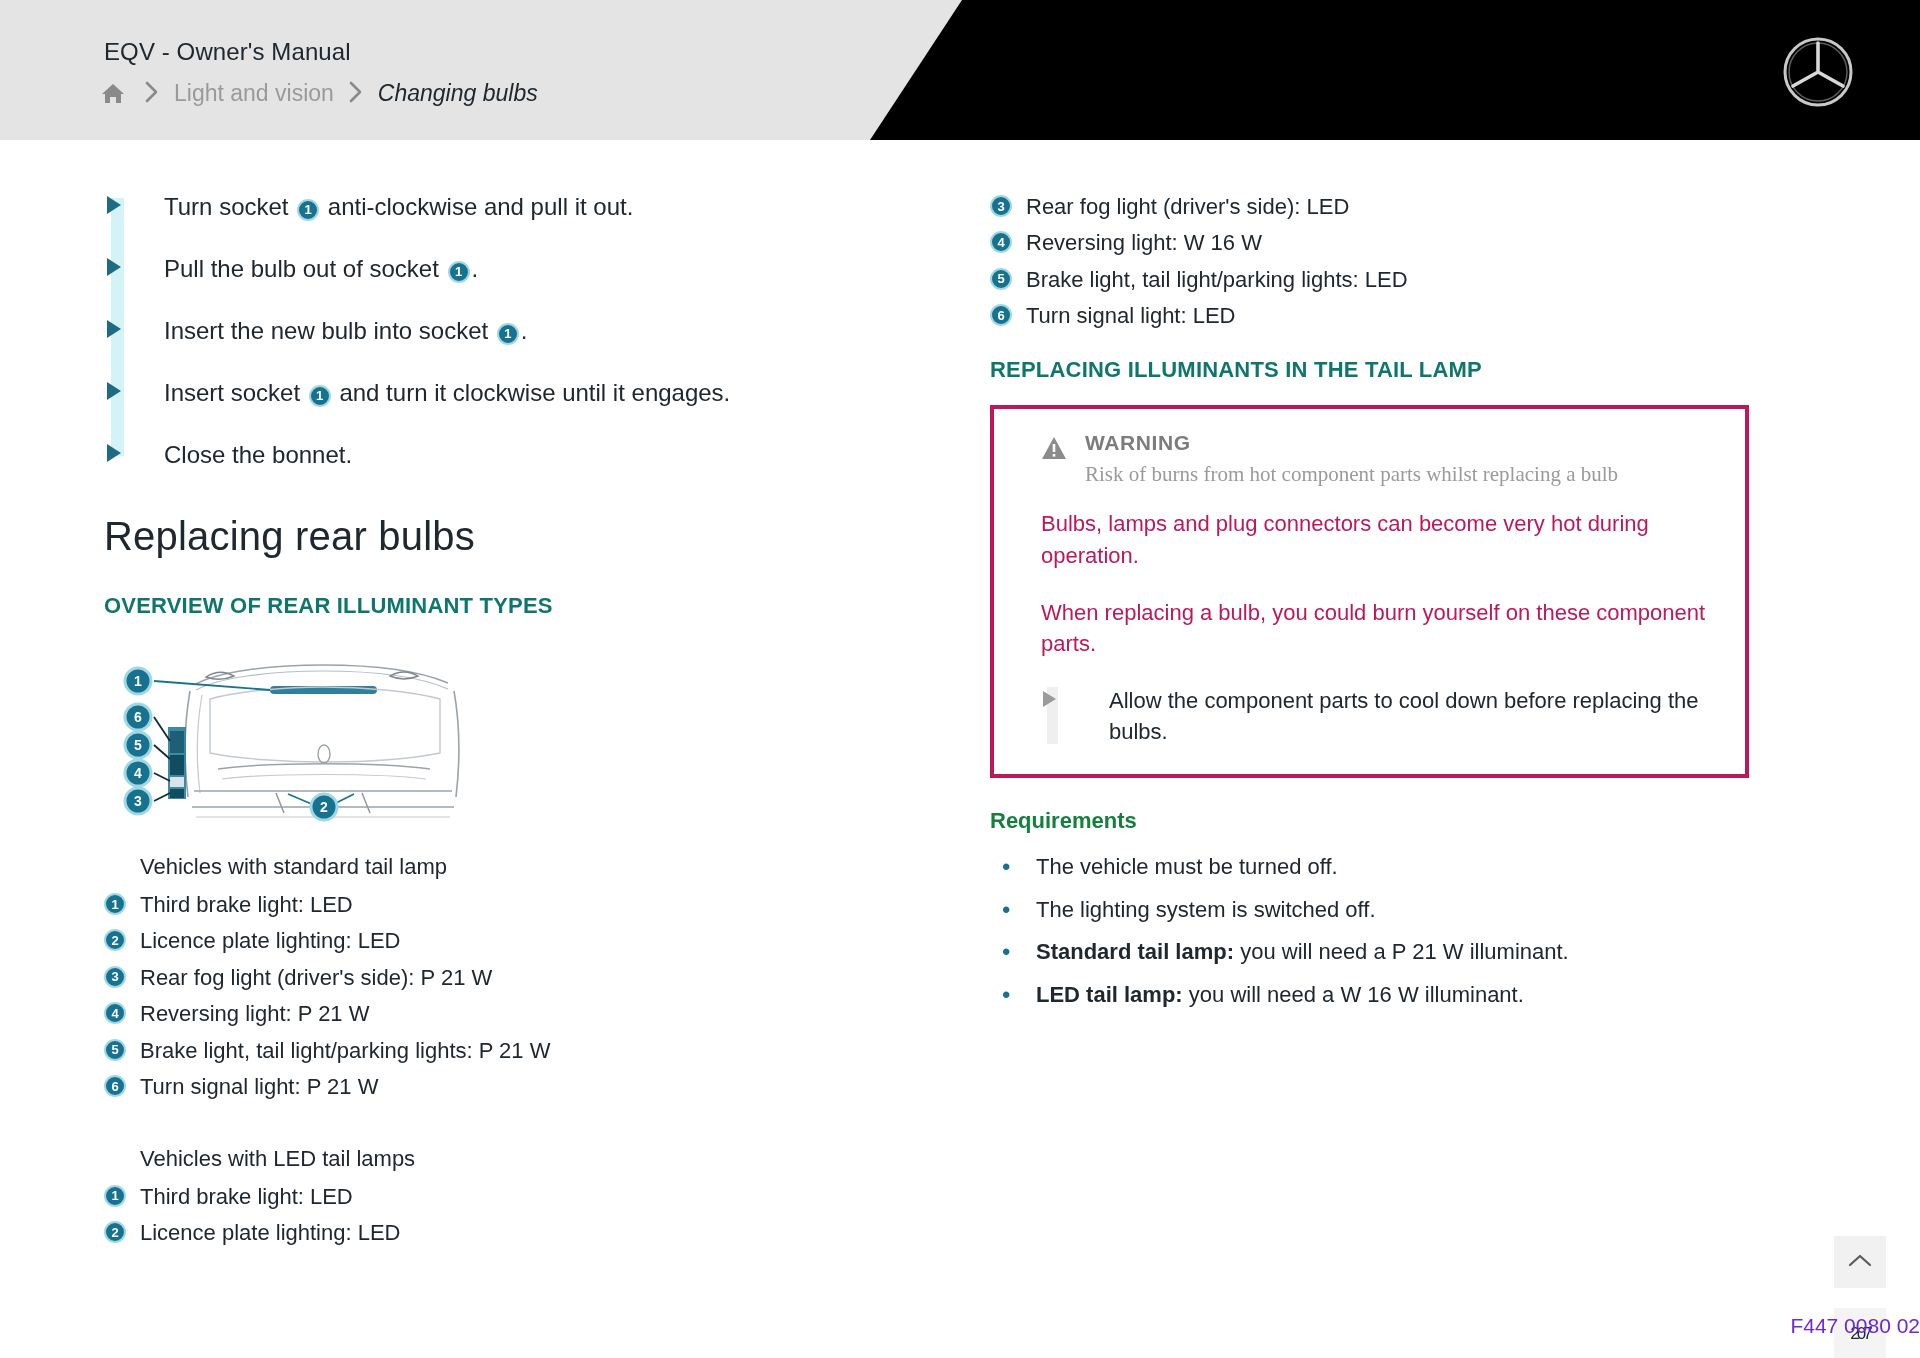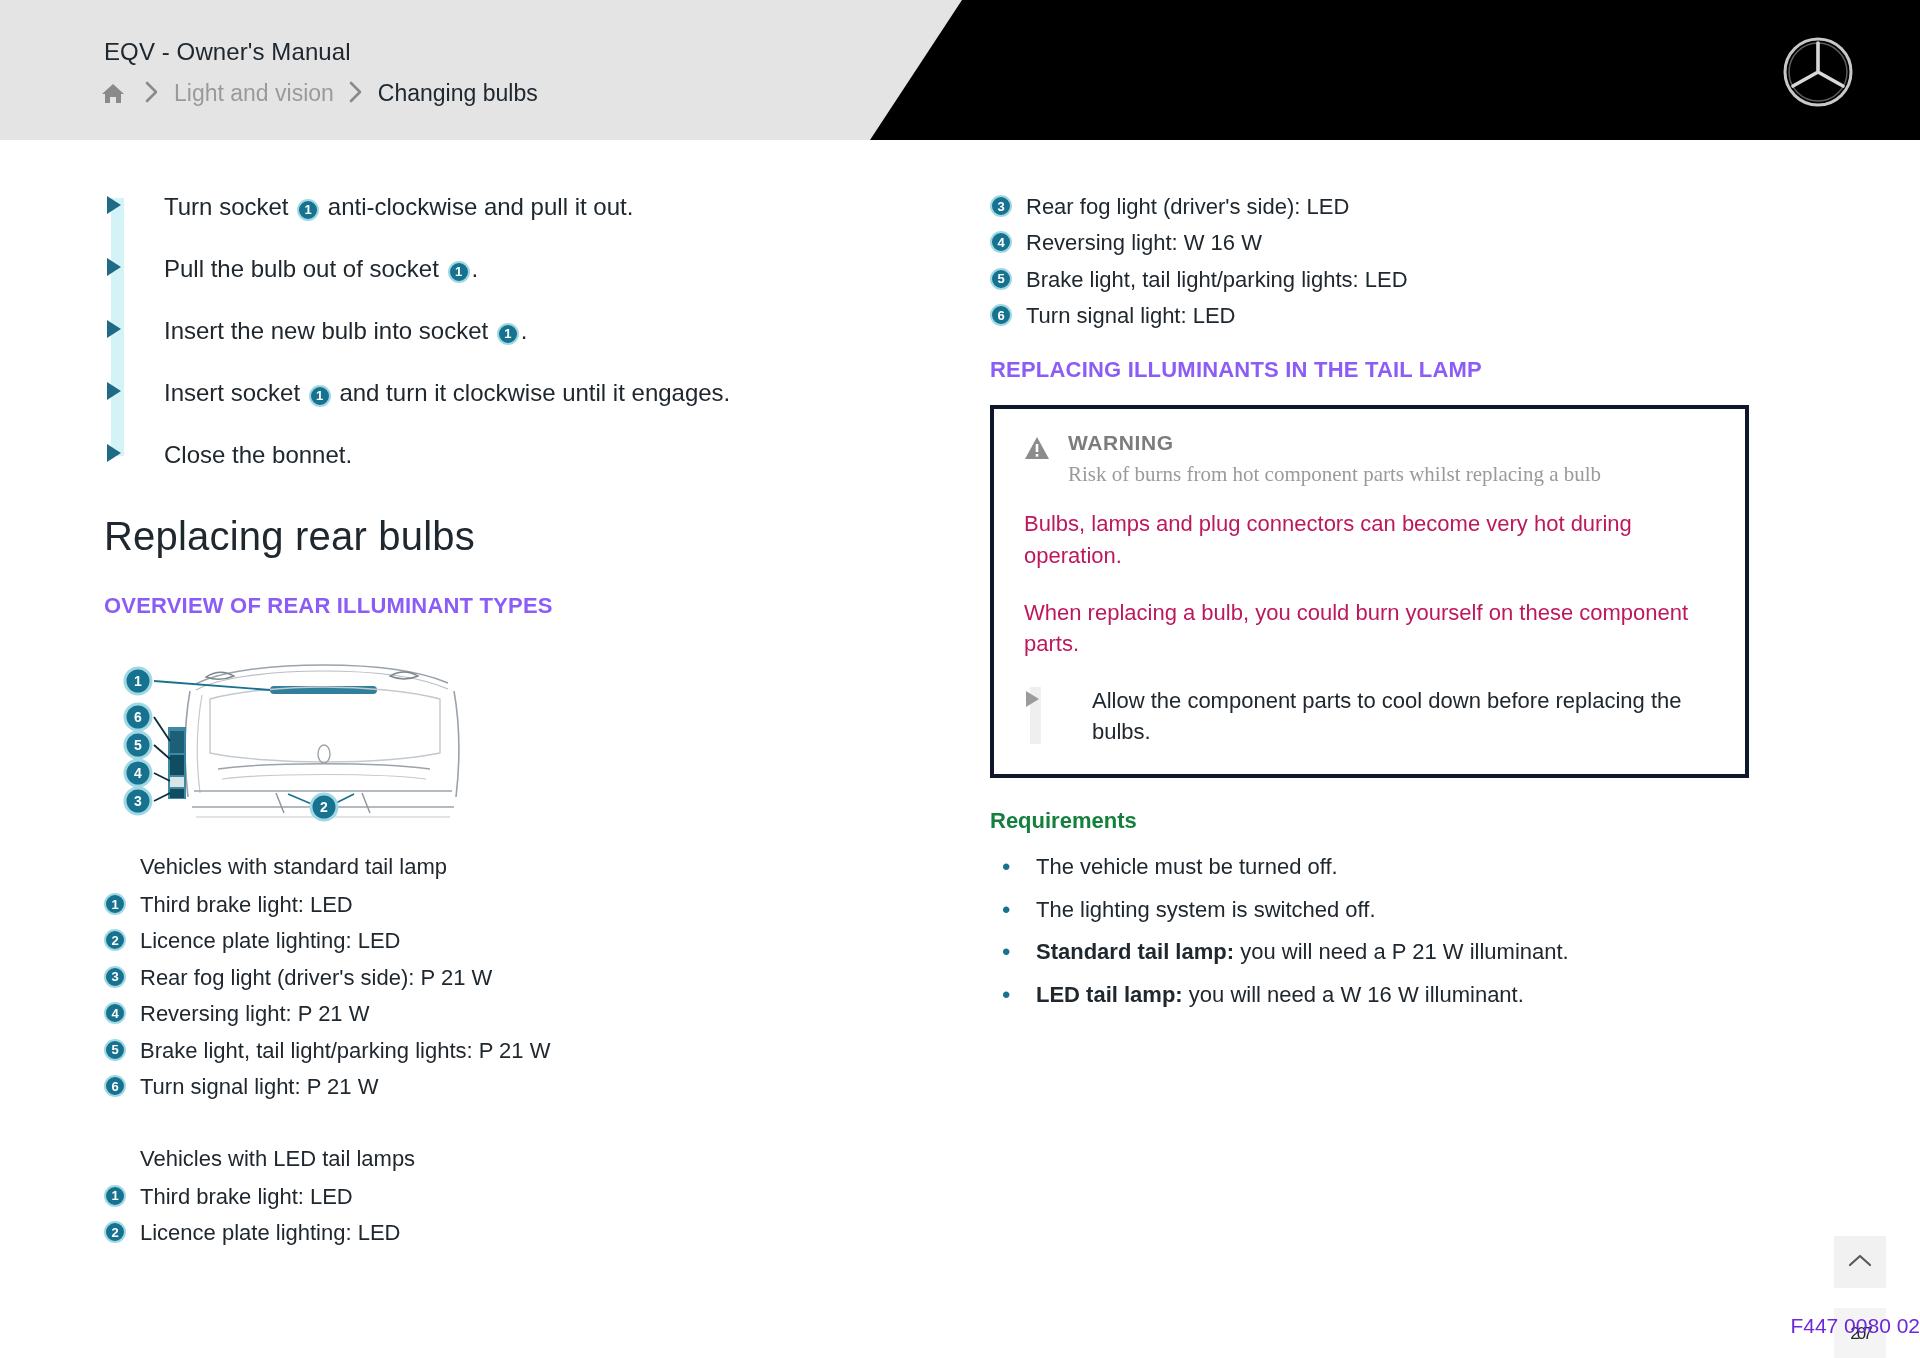--- a/index.html
+++ b/index.html
@@ -38,21 +38,21 @@
   .breadcrumb {
     position:absolute;
     left:100px; top:80px;
     display:flex; 
     gap:14px;
     font-size:23px;
   }
   .home-icon { display:inline-block; width:26px; height:26px; margin-right:4px; }
   .crumb-sep { color:#8a8a8a; display:inline-flex; }
   .crumb-muted { color:#9a9a9a; }
-  .crumb-active { color:#20282f; }
+  .crumb-active { color:#20282f;font-style:italic; }
   .star-logo {
     position:absolute;
     right:66px; top:36px;
     width:72px; height:72px;
   }
 
   
   .page {
     position:relative;
     width:1920px;
@@ -125,21 +125,21 @@
     font-size:40px;
     font-weight:normal;
     margin:44px 0 34px 0;
     color:#20282f;
     letter-spacing:.2px;
   }
   h3.sub-title {
     font-size:22px;
     font-weight:bold;
     margin:8px 0 22px 0;
-    color:#8b5cf6;
+    color:#0f766e;
     letter-spacing:.2px;
   }
   .col-right h3.sub-title { margin-top:26px; }
 
   
   .diagram {
     position:relative;
     width:360px; height:185px;
     margin:10px 0 28px 14px;
   }
@@ -156,22 +156,22 @@
   .legend li .chip { margin:3px 14px 0 0; flex:none; }
   .legend-caption {
     font-size:22px;
     color:#20282f;
     margin:0 0 10px 36px;
   }
   .legend-caption.gap { margin-top:44px; }
 
   
   .warnbox {
-    border:4px solid #0f172a;
-    padding:22px 30px 26px 30px;
+    border:4px solid #be185d;
+    padding:22px 30px 26px 47px;
     margin:4px 0 0 0;
     background:#ffffff;
     width:759px;
   }
   .warn-head { display:flex; align-items:flex-start; gap:18px; }
   .warn-tri { margin-top:4px; flex:none; }
   .warn-title {
     font-size:21px;
     font-weight:bold;
     color:#7c7c7c;

